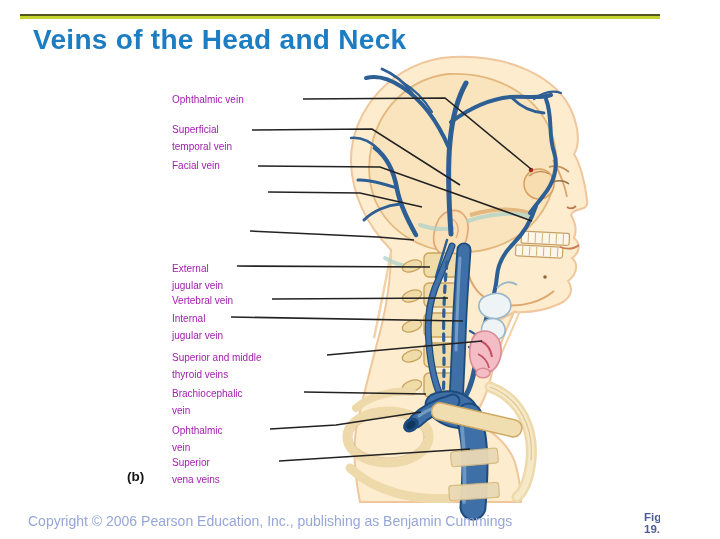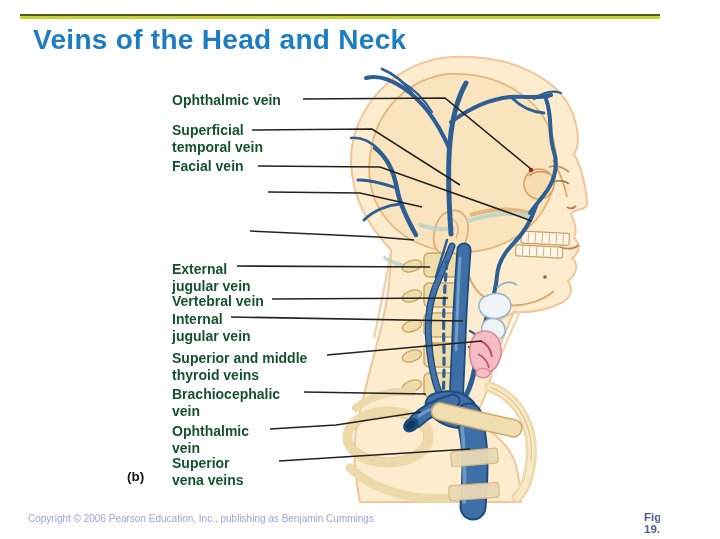--- a/index.html
+++ b/index.html
@@ -10,30 +10,30 @@
   #accent-rule{
     position:absolute;left:20px;top:14px;width:683px;height:5px;
     background:linear-gradient(to bottom,#54561e 0 38%,#c5d32e 38% 100%);
   }
   #title{
     position:absolute;left:33px;top:24px;margin:0;
     font-size:28px;font-weight:bold;letter-spacing:.3px;color:#1d7dc2;
   }
   .vein-label{
     position:absolute;left:172px;width:175px;
-    font-size:14px;font-weight:bold;line-height:16.5px;color:#14532d;
+    font-size:10px;font-weight:normal;line-height:16.5px;color:#a21caf;
     white-space:pre-line;
   }
   #panel-label{
     position:absolute;left:127px;top:469px;
     font-size:13.5px;font-weight:bold;color:#141414;
   }
   #copyright{
     position:absolute;left:28px;top:513px;
-    font-size:10px;color:#96a6d9;
+    font-size:14px;color:#96a6d9;
   }
   #figure-ref{
     position:absolute;left:616px;top:511px;
     font-size:11.5px;font-weight:bold;color:#4d5d95;padding-left:28px;
   }
   svg{position:absolute;left:0;top:0;}
 </style>
 </head>
 <body>
 

